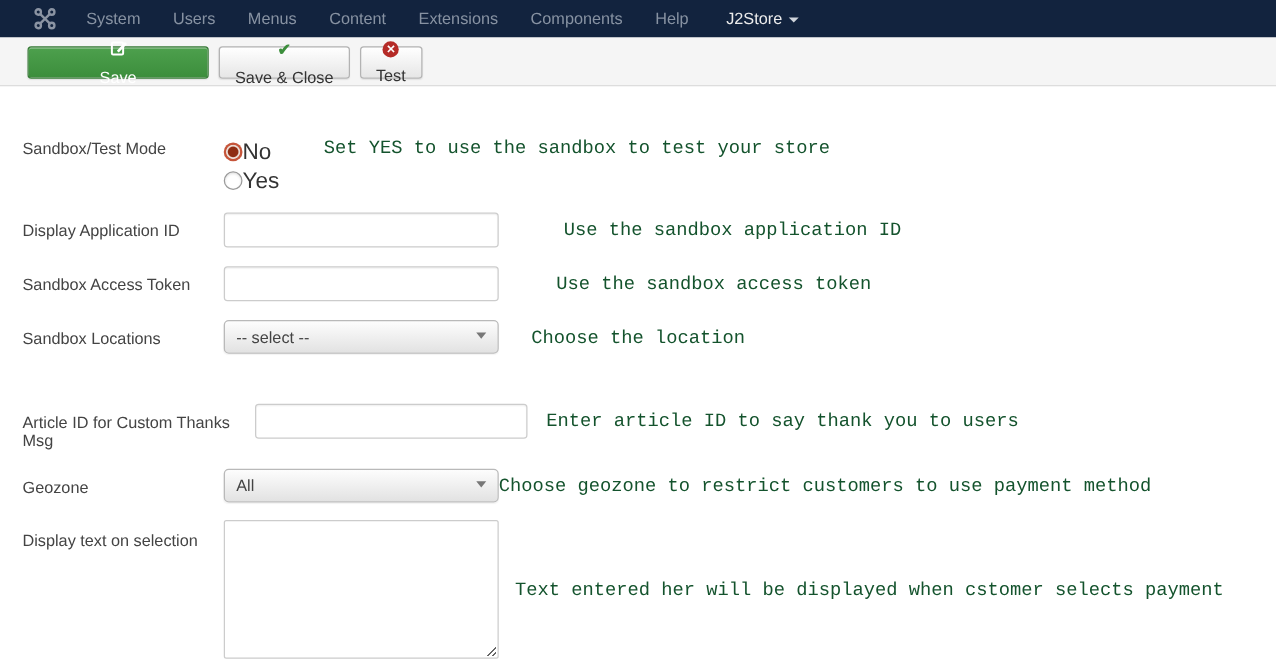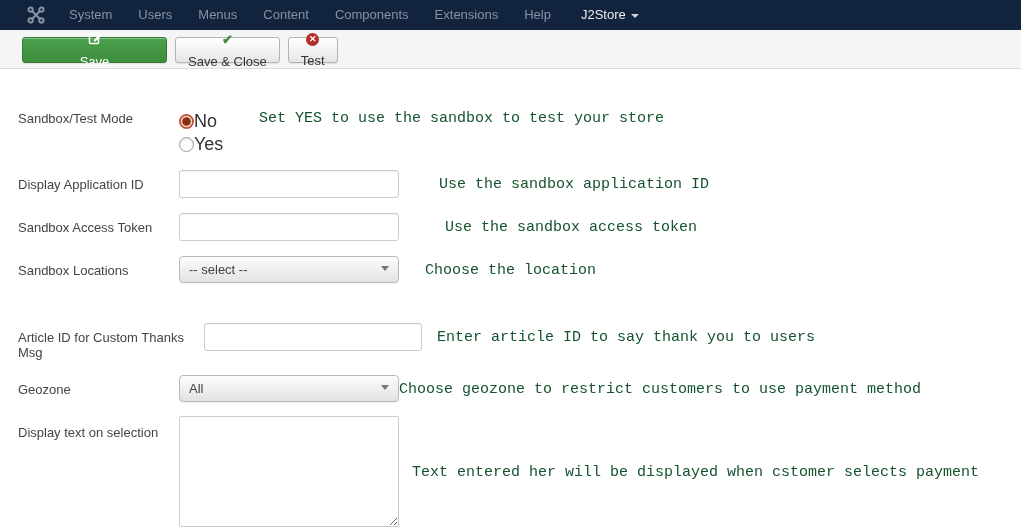--- a/index.html
+++ b/index.html
@@ -91,22 +91,22 @@
         <circle cx="4" cy="16" r="2.4"></circle>
           <circle cx="16" cy="16" r="2.4"></circle>
         <path d="M5.6 5.6 L14.4 14.4 M14.4 5.6 L5.6 14.4"></path>
       </g>
     </svg>
   </span>
   <span class="nav-item">System</span>
   <span class="nav-item">Users</span>
   <span class="nav-item">Menus</span>
   <span class="nav-item">Content</span>
+  <span class="nav-item">Extensions</span>
   <span class="nav-item">Components</span>
-  <span class="nav-item">Extensions</span>
   <span class="nav-item">Help</span>
   <span class="nav-store">
     <span>J2Store</span><span class="caret-down"></span>
   </span>
 </div>
 
 <div class="toolbar">
   <button class="btn btn-save">
     <span style="display:inline-flex">
       <svg width="14" height="14" viewBox="0 0 14 14">
@@ -139,21 +139,21 @@
         <span class="radio off"></span>
         <span class="radio-text">Yes</span>
       </div>
     </div>
     <div class="hint" style="margin-left:18px; padding-top:2px">Set YES to use the sandbox to test your store</div>
   </div>
 
   <div class="frow r2">
     <div class="flabel">Display Application ID</div>
     <input class="txt" type="text" value="" style="">
-    <div class="hint" style="margin-left:40px">Use the sandbox application ID</div>
+    <div class="hint" style="margin-left:52px">Use the sandbox application ID</div>
   </div>
 
   <div class="frow r3">
     <div class="flabel">Sandbox Access Token</div>
     <input class="txt" type="text" value="" style="">
     <div class="hint" style="margin-left:46px">Use the sandbox access token</div>
   </div>
 
   <div class="frow r4">
     <div class="flabel">Sandbox Locations</div>

